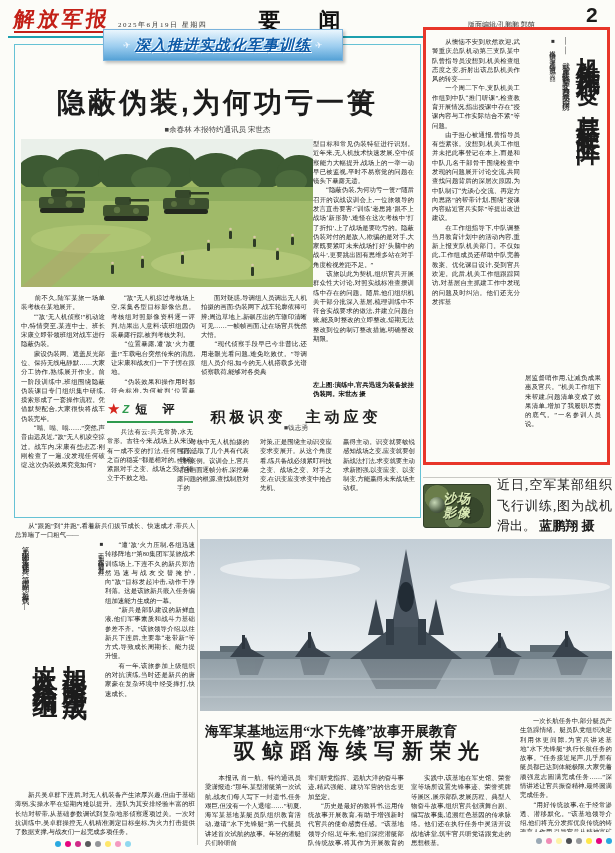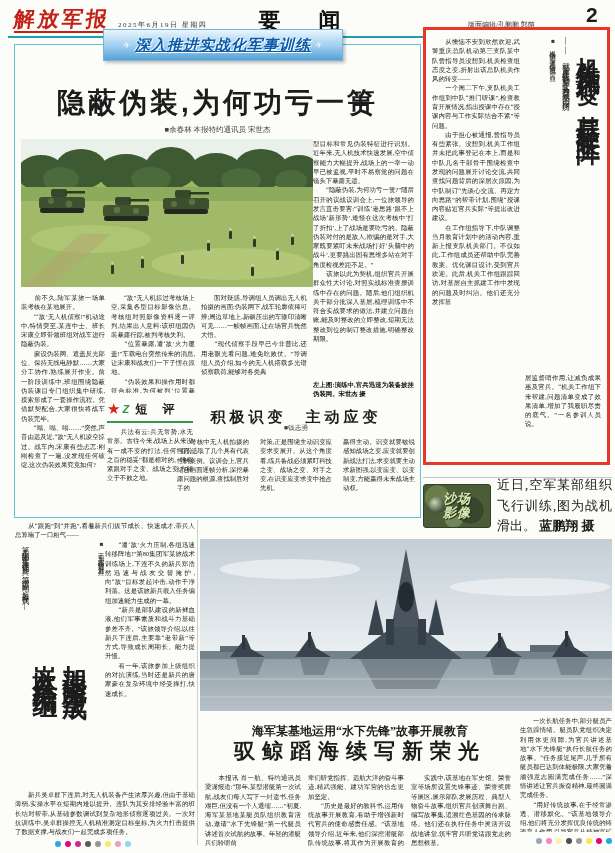--- a/index.html
+++ b/index.html
@@ -63,21 +63,21 @@
          justify-content:center;}
   .badge-t{font-size:13px;font-weight:bold;font-style:italic;color:#d8e8b4;line-height:1.05;
            text-shadow:1px 1px 0 #26301c;letter-spacing:1px;}
   .lens{position:absolute;left:5px;top:12px;width:16px;height:16px;border-radius:50%;
         background:radial-gradient(circle at 35% 35%,#cfe0c0,#51614a 60%,#222);opacity:.9;}
   .feat-cap{flex:1;font-size:13px;line-height:1.6;text-align:justify;}
   .feat-credit{font-weight:bold;}
   
   .photo2{left:200px;top:539px;width:412px;height:172px;overflow:hidden;background:#cdd6dc;}
   
-  .eyebrow3{left:205px;top:723px;width:310px;text-align:center;font-size:12px;font-weight:bold;}
+  .eyebrow3{left:205px;top:723px;width:310px;text-align:left;font-size:14px;font-weight:bold;}
   .headline3{left:205px;top:737px;width:310px;text-align:center;font-size:21px;
              font-weight:bold;letter-spacing:7px;}
   
   .vline{left:197px;top:520px;width:1px;height:325px;background:#cfcfc9;}
   .bl-main{left:15px;top:540px;width:180px;height:246px;display:flex;}
   .bl-eyebrow{writing-mode:vertical-rl;font-size:7.6px;letter-spacing:2px;width:15px;
               height:240px;color:#222;}
   .bl-headline{writing-mode:vertical-lr;white-space:pre-line;font-size:25px;font-weight:bold;
                width:62px;height:244px;letter-spacing:6px;line-height:1.18;text-align:center;}
   .bl-byline{writing-mode:vertical-rl;font-size:6.2px;width:13px;height:200px;color:#333;

